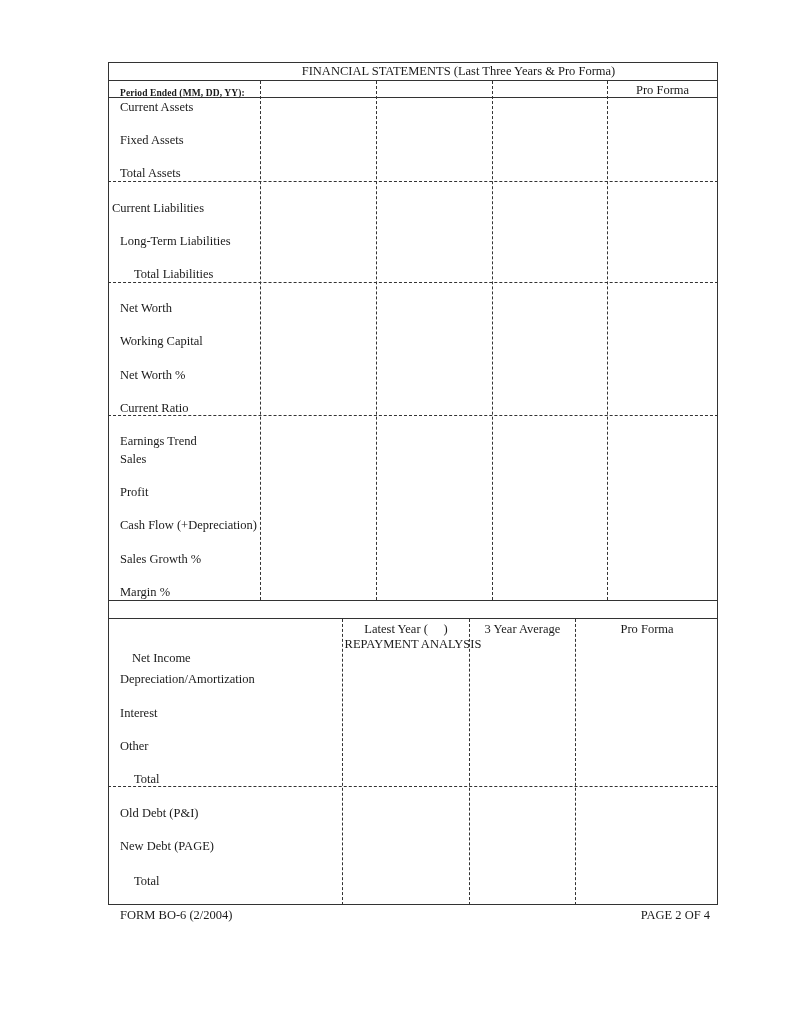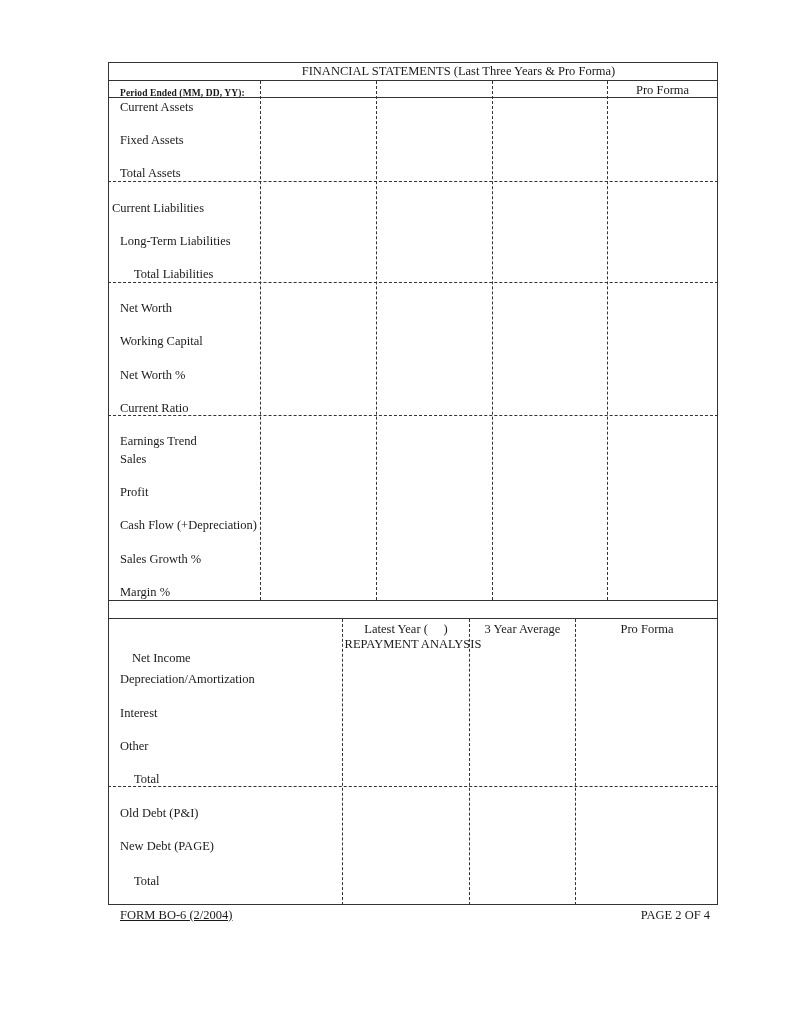--- a/index.html
+++ b/index.html
@@ -69,14 +69,14 @@
 <div class="txt" style="left:120px; top:672px;">Depreciation/Amortization</div>
 <div class="txt" style="left:120px; top:706px;">Interest</div>
 <div class="txt" style="left:120px; top:739px;">Other</div>
 <div class="txt" style="left:134px; top:772px;">Total</div>
 <div class="dline" style="left:108px; top:786px; width:610px;"></div>
 
 <div class="txt" style="left:120px; top:806px;">Old Debt (P&amp;I)</div>
 <div class="txt" style="left:120px; top:839px;">New Debt (PAGE)</div>
 <div class="txt" style="left:134px; top:874px;">Total</div>
 
-<div class="txt" style="left:120px; top:908px;text-decoration:underline;">FORM BO-6 (2/2004)</div>
+<div class="txt" style="left:120px; top:908px;">FORM BO-6 (2/2004)</div>
 <div class="txt" style="left:600px; top:908px; width:110px; text-align:right;">PAGE 2 OF 4</div>
 
 </body></html>

